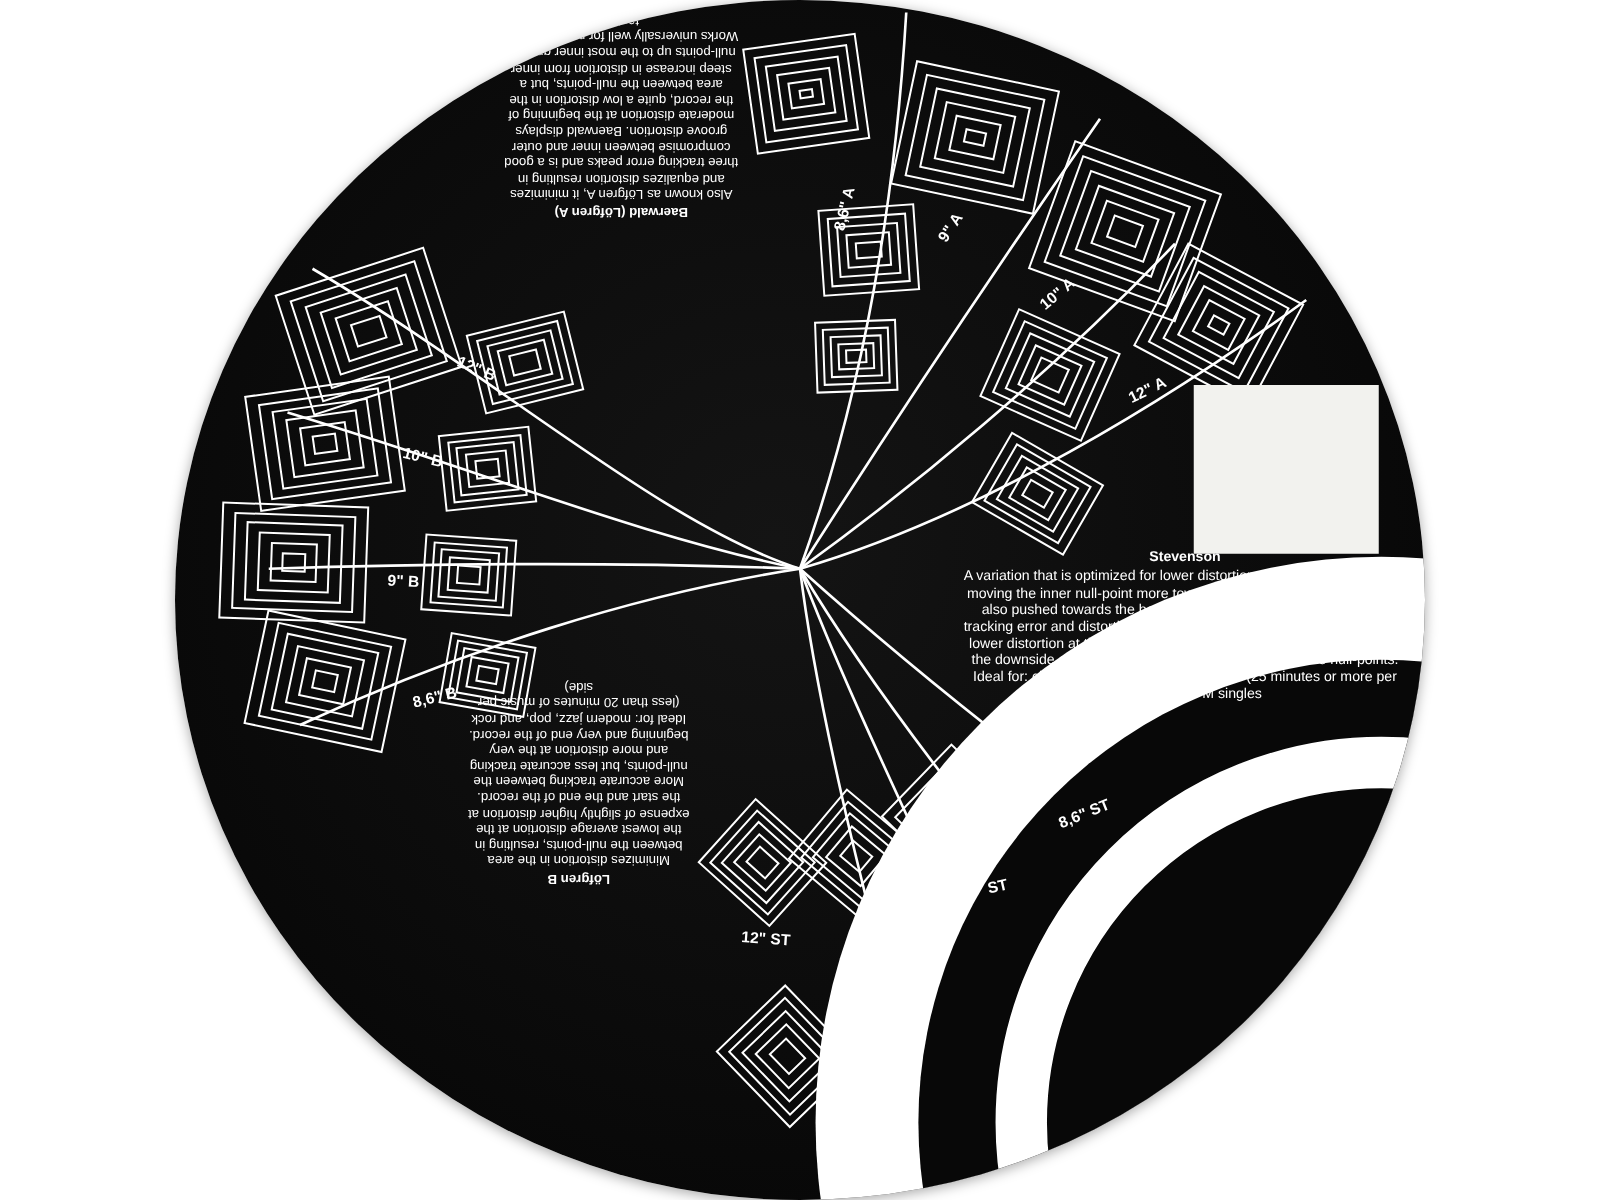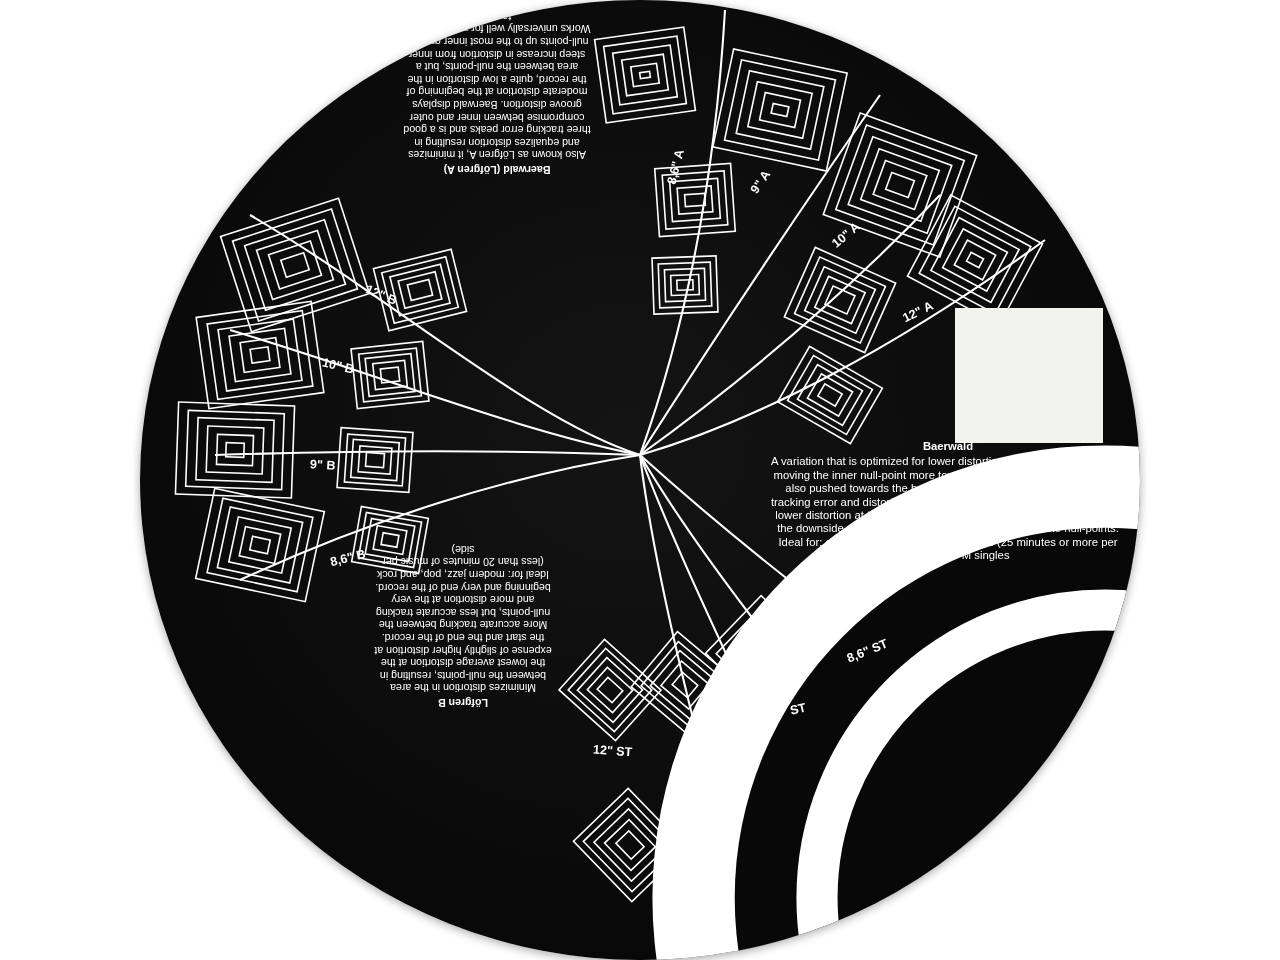--- a/index.html
+++ b/index.html
@@ -333,21 +333,21 @@
     <div class="lbl" style="left:182px; top:359px; transform:rotate(14deg);">10" B</div>
     <div class="lbl" style="left:170px; top:458px; transform:rotate(3deg);">9" B</div>
     <div class="lbl" style="left:190px; top:551px; transform:rotate(-14deg);">8,6" B</div>
 
     <div class="lbl" style="left:706px; top:644px; transform:rotate(-22deg);">8,6" ST</div>
     <div class="lbl" style="left:634px; top:704px; transform:rotate(-13deg);">9" ST</div>
     <div class="lbl" style="left:539px; top:740px; transform:rotate(-7deg);">10" ST</div>
     <div class="lbl" style="left:453px; top:744px; transform:rotate(4deg);">12" ST</div>
 
     <div class="txtblk" id="blk-stevenson">
-      <span class="ttl">Baerwald</span>
+      <span class="ttl">Stevenson</span>
       <span>A variation that is optimized for lower distortion at the inner grooves, by moving the inner null-point more towards the inside. The outer point is also pushed towards the beginning of the record, resulting in less tracking error and distortion at the very beginning of the record. Overall lower distortion at the very beginning and very end of the record, with the downside of higher distortion in the area between the null-points. Ideal for: classical music, very long records (25 minutes or more per side), or 45 RPM singles</span>
     </div>
 
     <div class="txtblk" id="blk-baerwald">
       <span class="ttl">Baerwald (Löfgren A)</span>
       <span>Also known as Löfgren A, it minimizes and equalizes distortion resulting in three tracking error peaks and is a good compromise between inner and outer groove distortion. Baerwald displays moderate distortion at the beginning of the record, quite a low distortion in the area between the null-points, but a steep increase in distortion from inner null-points up to the most inner groove. Works universally well for many musical tastes</span>
     </div>
 
     <div class="txtblk" id="blk-lofgren">
       <span class="ttl">Löfgren B</span>

